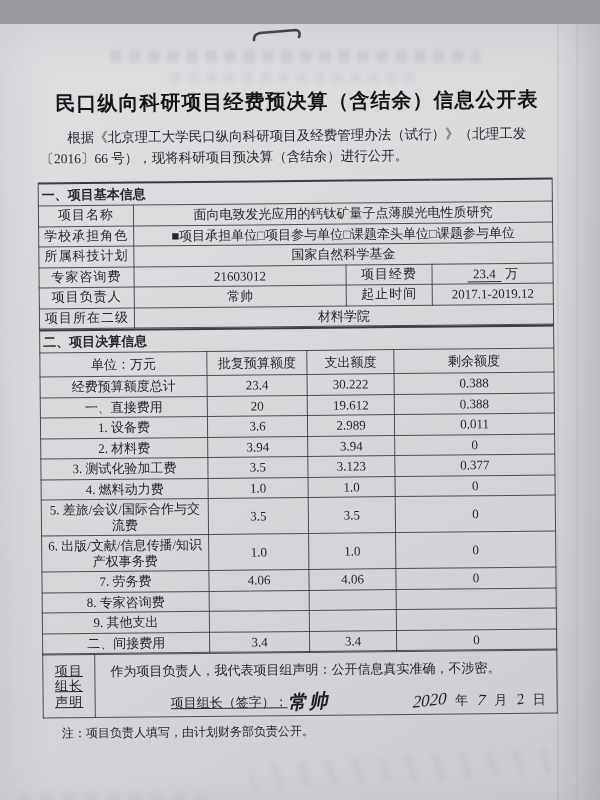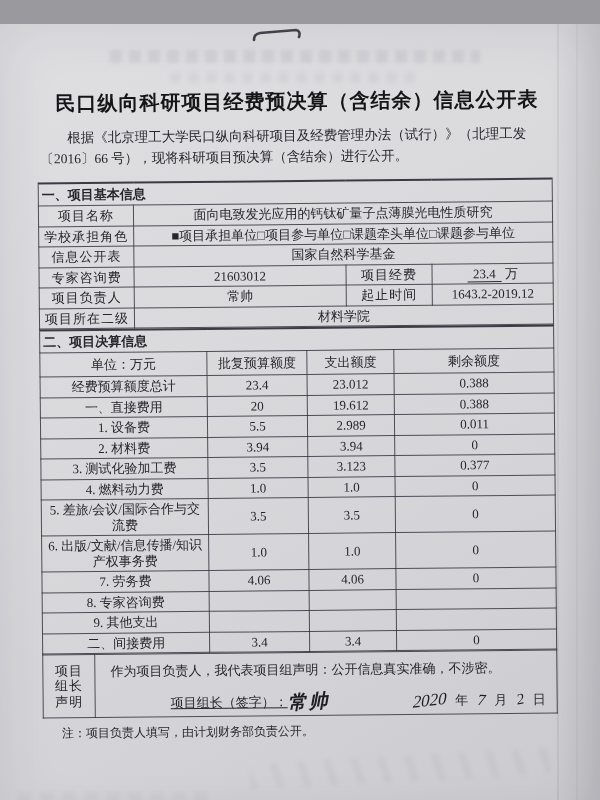--- a/index.html
+++ b/index.html
@@ -36,25 +36,25 @@
   table.t{border-collapse:collapse;table-layout:fixed;width:514px;margin-left:40px;
     font-size:13px;color:#26262b;}
   table.t td{border:1px solid rgba(42,42,52,.8);padding:2px 3px;line-height:15.5px;
     text-align:center;vertical-align:middle;overflow:hidden;}
   table.t{border:1.6px solid rgba(30,30,40,.85);}
   td.sec{font-family:"Liberation Sans","DejaVu Sans",sans-serif;font-weight:bold;
     text-align:left !important;padding-left:7px;font-size:13px;height:17px;
     border-top:2px solid rgba(30,30,40,.85) !important;}
   tr.r{height:20px;}
   tr.rh{height:24px;}
-  td.lab{letter-spacing:1px;}
+  td.lab{letter-spacing:1px;font-family:Liberation Mono, monospace;}
   td.lleft{text-align:left;padding-left:5px;}
   .u{border-bottom:1px solid #2b2b30;padding:0 6px;}
   .num{font-family:"Liberation Serif",serif;}
-  td.decl-lab{letter-spacing:1px;line-height:22px;}
+  td.decl-lab{letter-spacing:1px;line-height:22px;text-decoration:underline;}
   .decl-body{display:block;text-align:left;padding:7px 6px 4px 12px;}
   .sign-row{display:flex;align-items:flex-end;margin-top:12px;padding-bottom:4px;}
   .sign-label{margin-left:72px;text-decoration:underline;}
   .hand{font-style:italic;display:inline-block;color:#1d1d22;}
   .sig{font-size:19px;font-weight:600;transform:rotate(-3deg);letter-spacing:2px;}
   .date-grp{margin-left:auto;display:flex;align-items:flex-end;gap:9px;padding-right:8px;}
   .hy{font-size:17px;transform:rotate(-6deg) skewX(-8deg);}
   .hm{font-size:16px;transform:rotate(4deg);}
   .hd{font-size:15px;transform:rotate(-10deg);}
   .footnote{margin:7px 0 0 59px;font-size:12px;color:#26262b;}
@@ -89,34 +89,34 @@
           </tr>
       <tr class="r">
         <td class="lab">项目名称</td>
         <td colspan="3">面向电致发光应用的钙钛矿量子点薄膜光电性质研究</td>
       </tr>
       <tr class="r">
         <td class="lab">学校承担角色</td>
         <td colspan="3">■项目承担单位□项目参与单位□课题牵头单位□课题参与单位</td>
       </tr>
       <tr class="r">
-        <td class="lab">信息公开表</td>
+        <td class="lab">所属科技计划</td>
         <td colspan="3">国家自然科学基金</td>
       </tr>
       <tr class="r">
         <td class="lab">专家咨询费</td>
         <td class="num">21603012</td>
         <td class="lab">项目经费</td>
         <td><span class="u num">23.4</span> <span>万</span></td>
       </tr>
       <tr class="r">
         <td class="lab">项目负责人</td>
         <td>常帅</td>
         <td class="lab">起止时间</td>
-        <td class="num">1643.2-2019.12</td>
+        <td class="num">2017.1-2019.12</td>
       </tr>
       <tr class="r">
         <td class="lab">项目所在二级</td>
         <td colspan="3">材料学院</td>
       </tr>
     </tbody>
       </table>
 
     <table class="t">
       <colgroup>
@@ -131,32 +131,32 @@
           </tr>
       <tr class="rh">
         <td>单位：万元</td>
         <td>批复预算额度</td>
         <td>支出额度</td>
         <td>剩余额度</td>
       </tr>
       <tr class="r">
         <td>经费预算额度总计</td>
         <td class="num">23.4</td>
-        <td class="num">23.012</td>
+        <td class="num">30.222</td>
         <td class="num">0.388</td>
       </tr>
       <tr class="r">
         <td class="lleft">一、直接费用</td>
         <td class="num">20</td>
         <td class="num">19.612</td>
         <td class="num">0.388</td>
       </tr>
       <tr class="r">
         <td class="lleft">1. 设备费</td>
-        <td class="num">5.5</td>
+        <td class="num">3.6</td>
         <td class="num">2.989</td>
         <td class="num">0.011</td>
       </tr>
       <tr class="r">
         <td class="lleft">2. 材料费</td>
         <td class="num">3.94</td>
         <td class="num">3.94</td>
         <td class="num">0</td>
       </tr>
       <tr class="r">

